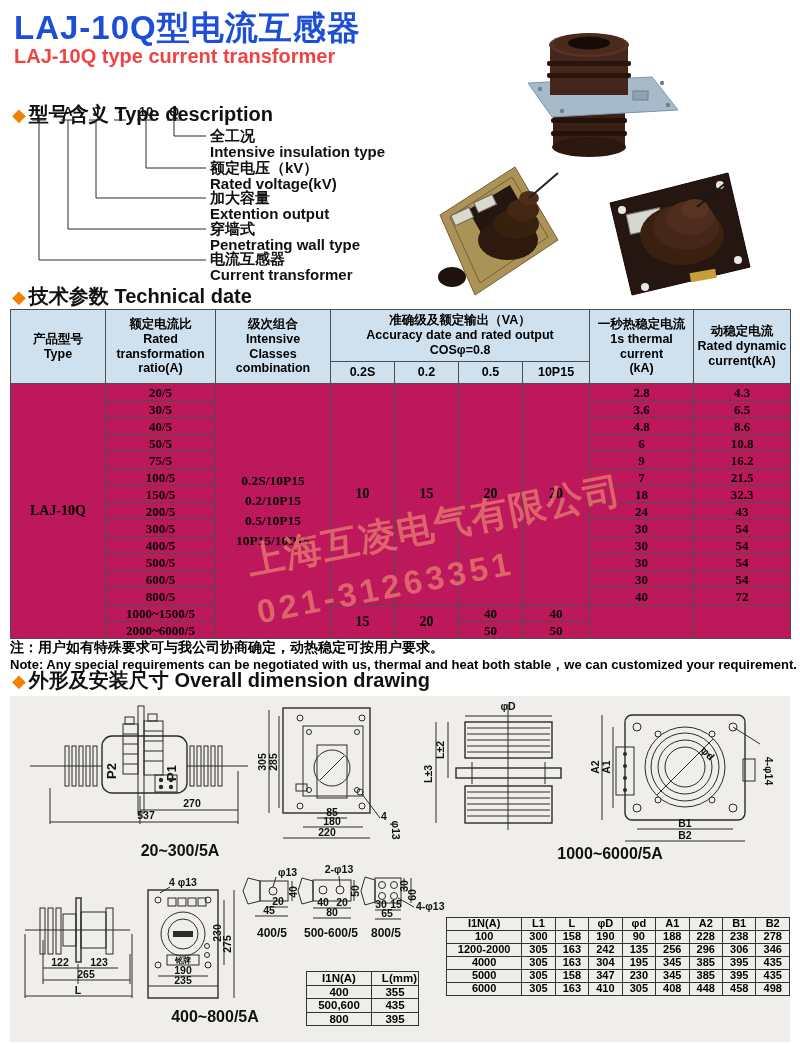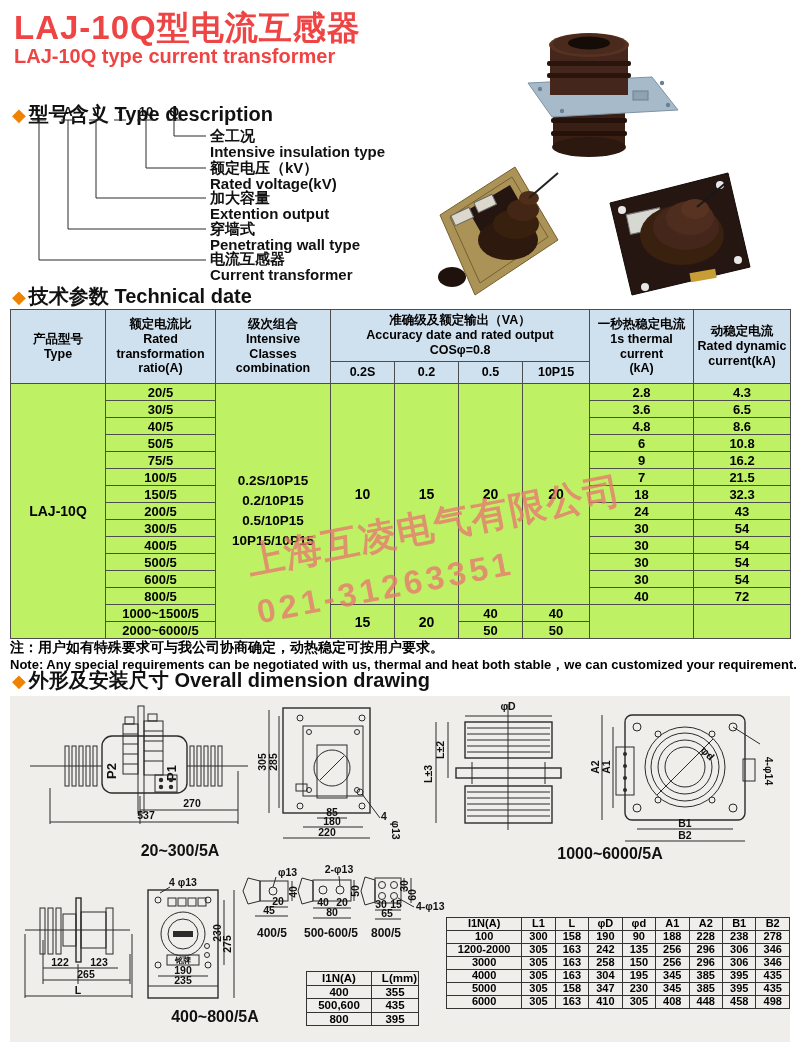--- a/index.html
+++ b/index.html
@@ -1,28 +1,28 @@
 <!DOCTYPE html>
 <html><head>
 <meta charset="utf-8">
 <style>
   html,body{margin:0;padding:0;background:#888;}
   .page{position:relative;width:800px;height:1044px;background:#ffffff;overflow:hidden;
         font-family:"Liberation Sans","DejaVu Sans",sans-serif;color:#000;}
   .abs{position:absolute;}
-  .title-cn{font-size:33px;font-weight:bold;color:#ef4444;letter-spacing:1px;}
+  .title-cn{font-size:33px;font-weight:bold;color:#1d4ed8;letter-spacing:1px;}
   .title-en{font-size:20px;font-weight:bold;color:#ef4444;}
   .sec-head{font-size:20px;font-weight:bold;color:#111;white-space:nowrap;}
   .diamond{color:#ef8200;font-size:18px;margin-right:3px;}
   
   table.tech{border-collapse:collapse;table-layout:fixed;width:780px;}
   table.tech th,table.tech td{border:1px solid #4d4d4d;text-align:center;vertical-align:middle;
       padding:0;font-weight:bold;overflow:hidden;}
   table.tech th{background:#cfe0ee;font-size:12.5px;line-height:1.18;font-weight:bold;}
-  table.tech td{font-size:13px;height:16px;line-height:1;background:#bef264;}
+  table.tech td{font-size:13px;height:16px;line-height:1;background:#be185d;font-family:Liberation Serif, serif;}
   td.comb div{line-height:1.5;font-size:13.5px;}
   .note-cn{font-size:14px;font-weight:bold;}
   .note-en{font-size:13px;font-weight:bold;}
   .panel{background:#f0eeea;}
   
   svg .ln{stroke:#2b2b2b;stroke-width:1;fill:none;}
   svg .thk{stroke:#2b2b2b;stroke-width:1.4;fill:none;}
   svg .fl{fill:#2b2b2b;stroke:none;}
   svg text{fill:#111;stroke:none;font-family:"Liberation Sans","DejaVu Sans",sans-serif;font-weight:bold;}
   svg text.dim{font-size:10.5px;}
@@ -569,31 +569,20 @@
             <td>305</td>
             <td>163</td>
             <td>242</td>
             <td>135</td>
             <td>256</td>
             <td>296</td>
             <td>306</td>
             <td>346</td>
       </tr>
       <tr>
-        <td>3000</td>
-            <td>305</td>
-            <td>163</td>
-            <td>258</td>
-            <td>150</td>
-            <td>256</td>
-            <td>296</td>
-            <td>306</td>
-            <td>346</td>
-      </tr>
-      <tr>
         <td>4000</td>
             <td>305</td>
             <td>163</td>
             <td>304</td>
             <td>195</td>
             <td>345</td>
             <td>385</td>
             <td>395</td>
             <td>435</td>
       </tr>

